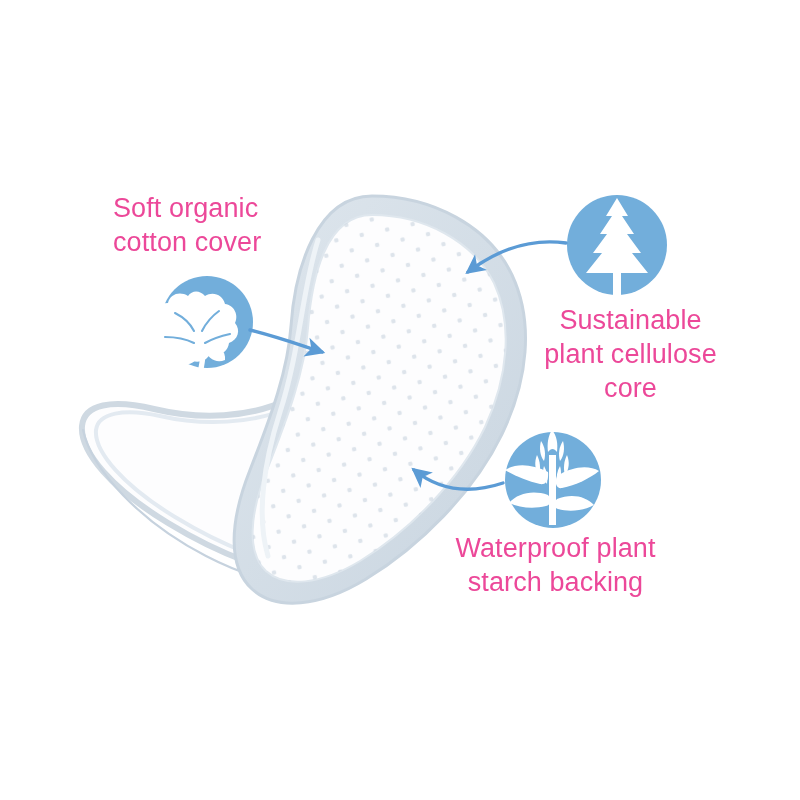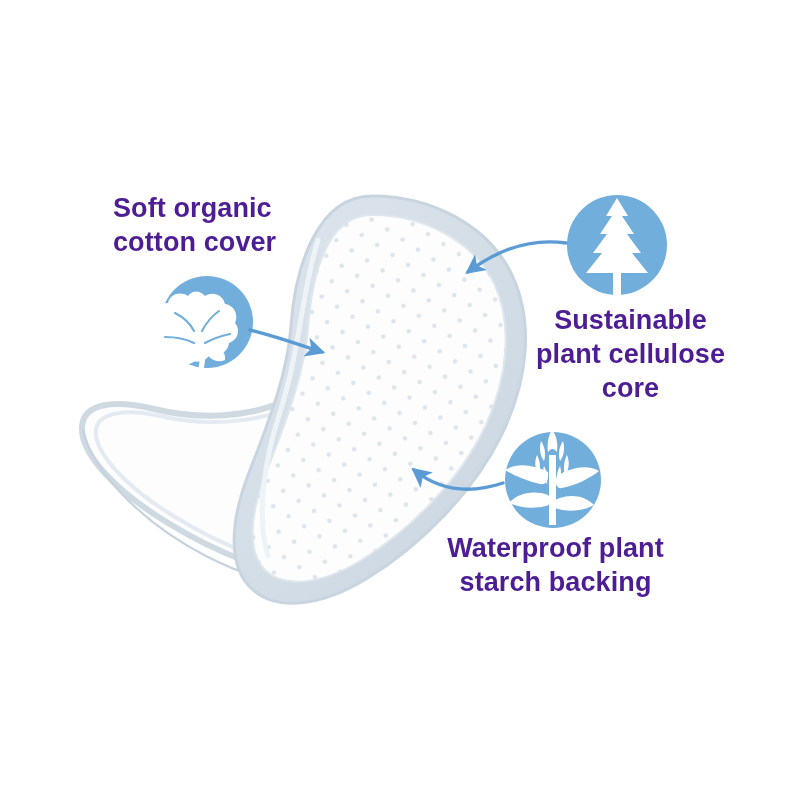--- a/index.html
+++ b/index.html
@@ -20,27 +20,27 @@
   }
   #art {
     position: absolute;
     left: 0;
     top: 0;
     width: 800px;
     height: 800px;
   }
   .label {
     position: absolute;
-    color: #4c1d95;
+    color: #ec4899;
     font-family: "Liberation Sans", sans-serif;
     font-size: 27px;
     line-height: 34px;
     letter-spacing: 0.1px;
     white-space: pre;
-    font-weight: 700;
+    font-weight: 400;
     -webkit-font-smoothing: antialiased;
   }
   #label-cotton {
     left: 113px;
     top: 191px;
     text-align: left;
   }
   #label-cellulose {
     left: 533px;
     top: 303px;

